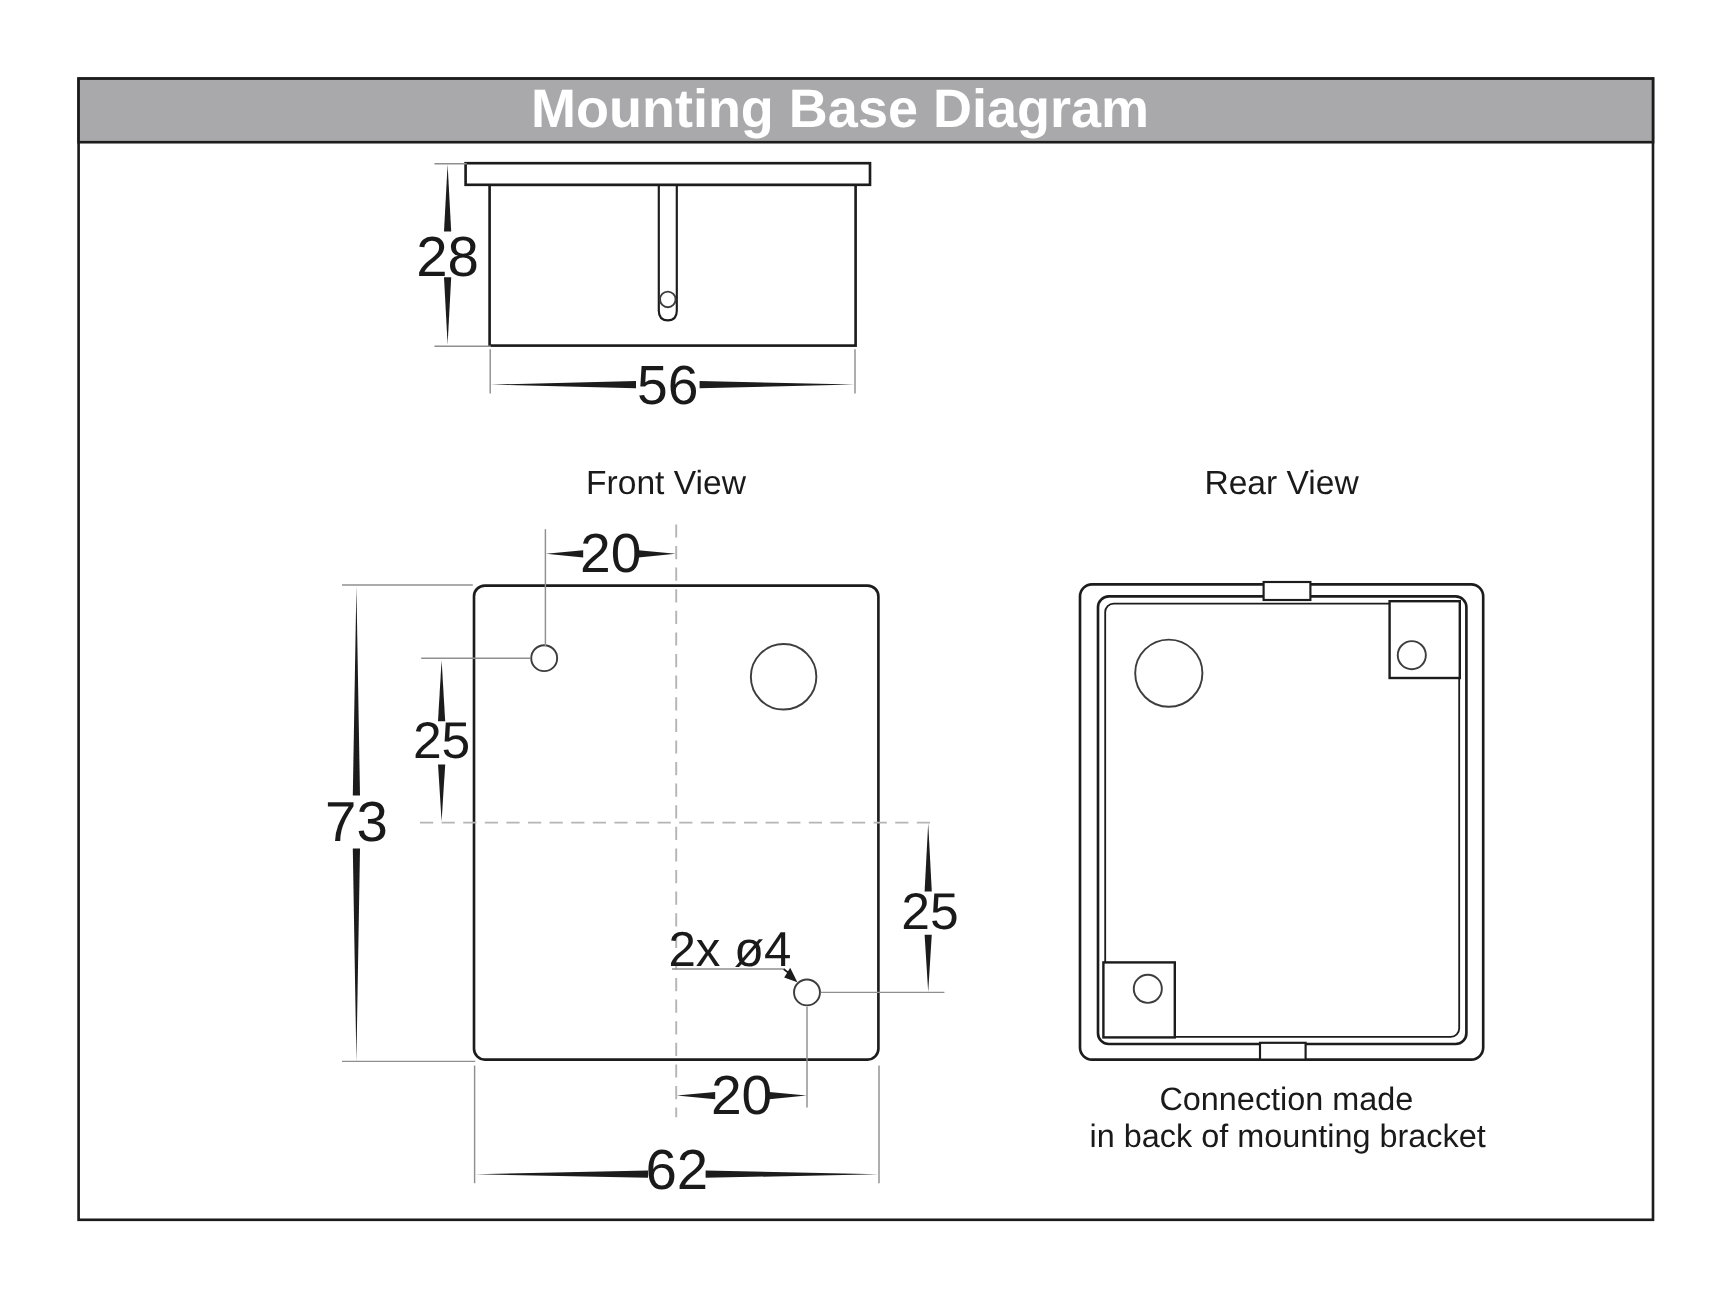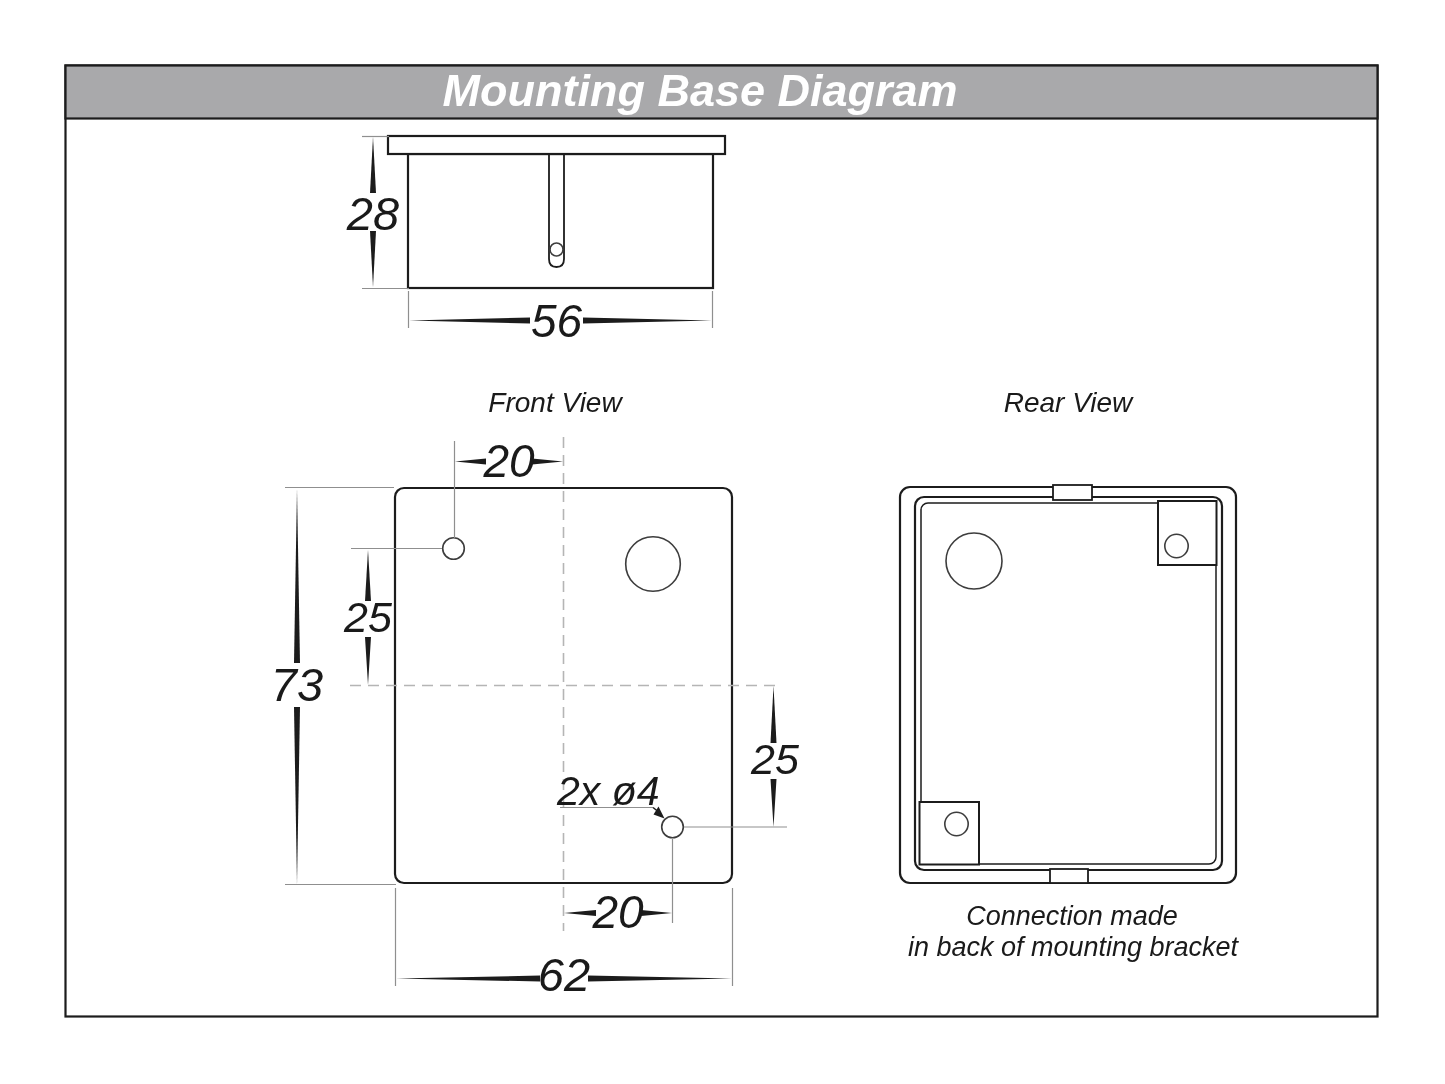--- a/index.html
+++ b/index.html
@@ -1,17 +1,17 @@
 <!DOCTYPE html>
 <html><head>
 <meta charset="utf-8">
 <style>
   html,body { margin:0; padding:0; background:#ffffff; }
   .page { position:relative; width:1445px; height:1084px; background:#ffffff;
-          font-family:"Liberation Sans", sans-serif; overflow:hidden;font-style:italic; }
+          font-family:"Liberation Sans", sans-serif; overflow:hidden; }
   svg { display:block; position:absolute; left:0; top:0; }
   text { font-family:"Liberation Sans", sans-serif; fill:#1a1a1a; }
   .title-text   { font-size:45px; font-weight:700; fill:#ffffff; }
   .view-label   { font-size:28px; }
   .caption-text { font-size:27px; }
   .dim-lg  { font-size:47px; }
   .dim-md  { font-size:46px; }
   .dim-sm  { font-size:43px; }
   .dim-lbl { font-size:41px; }
   .obj  { fill:#ffffff; stroke:#1c1c1c; stroke-width:2.2; }

